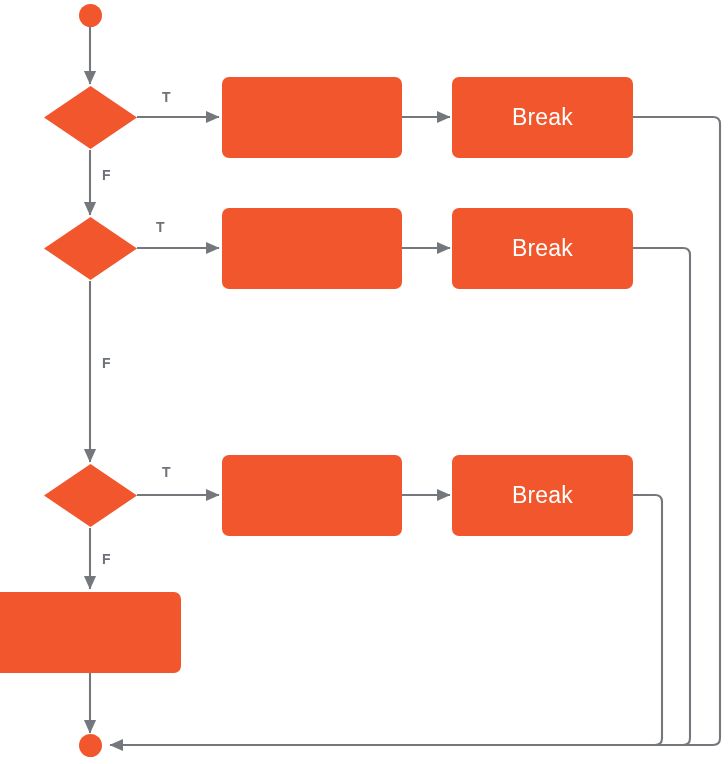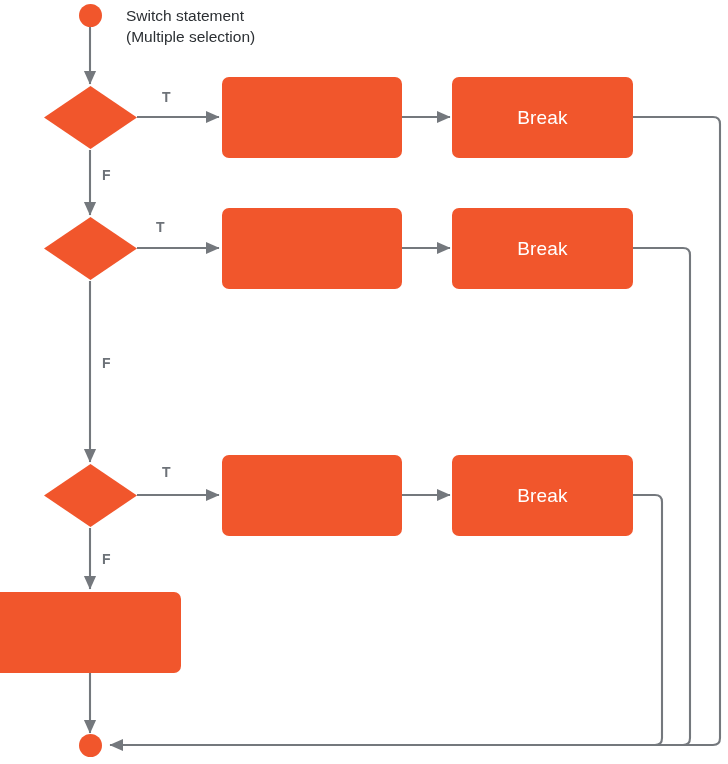--- a/index.html
+++ b/index.html
@@ -31,21 +31,21 @@
     position: absolute;
     box-sizing: border-box;
   }
   .process {
     background: #f1562c;
     border-radius: 7px;
     display: flex;
     align-items: center;
     justify-content: center;
     color: #ffffff;
-    font-size: 19px;
+    font-size: 23px;
     letter-spacing: 0.2px;
   }
   .process-left-cut {
     border-top-left-radius: 0;
     border-bottom-left-radius: 0;
   }
   .terminator {
     background: #f1562c;
     border-radius: 50%;
   }
@@ -109,22 +109,20 @@
       <path d="M 401 495 L 450 495" marker-end="url(#arrow)"></path>
 
       <path d="M 632 495 L 655 495 Q 662 495 662 502 L 662 738 Q 662 745 655 745 L 112 745"></path>
 
       <path d="M 90 528 L 90 589" marker-end="url(#arrow)"></path>
 
       <path d="M 90 672 L 90 733" marker-end="url(#arrow)"></path>
     </g>
   </svg>
 
-  <div class="title" style="left:126px; top:5px;"><span>Switch statement</span>
-<span>(Multiple selection)</span></div>
 
   <div class="node terminator" style="left:79px; top:4px; width:23px; height:23px;"></div>
 
   <div class="diamond-wrap" style="left:44px; top:86px;">
     <svg width="93" height="63" viewBox="0 0 93 63">
       <path d="M 46.5 0 L 93 31.5 L 46.5 63 L 0 31.5 Z" fill="#f1562c"></path>
     </svg>
   </div>
 
   <div class="diamond-wrap" style="left:44px; top:217px;">

